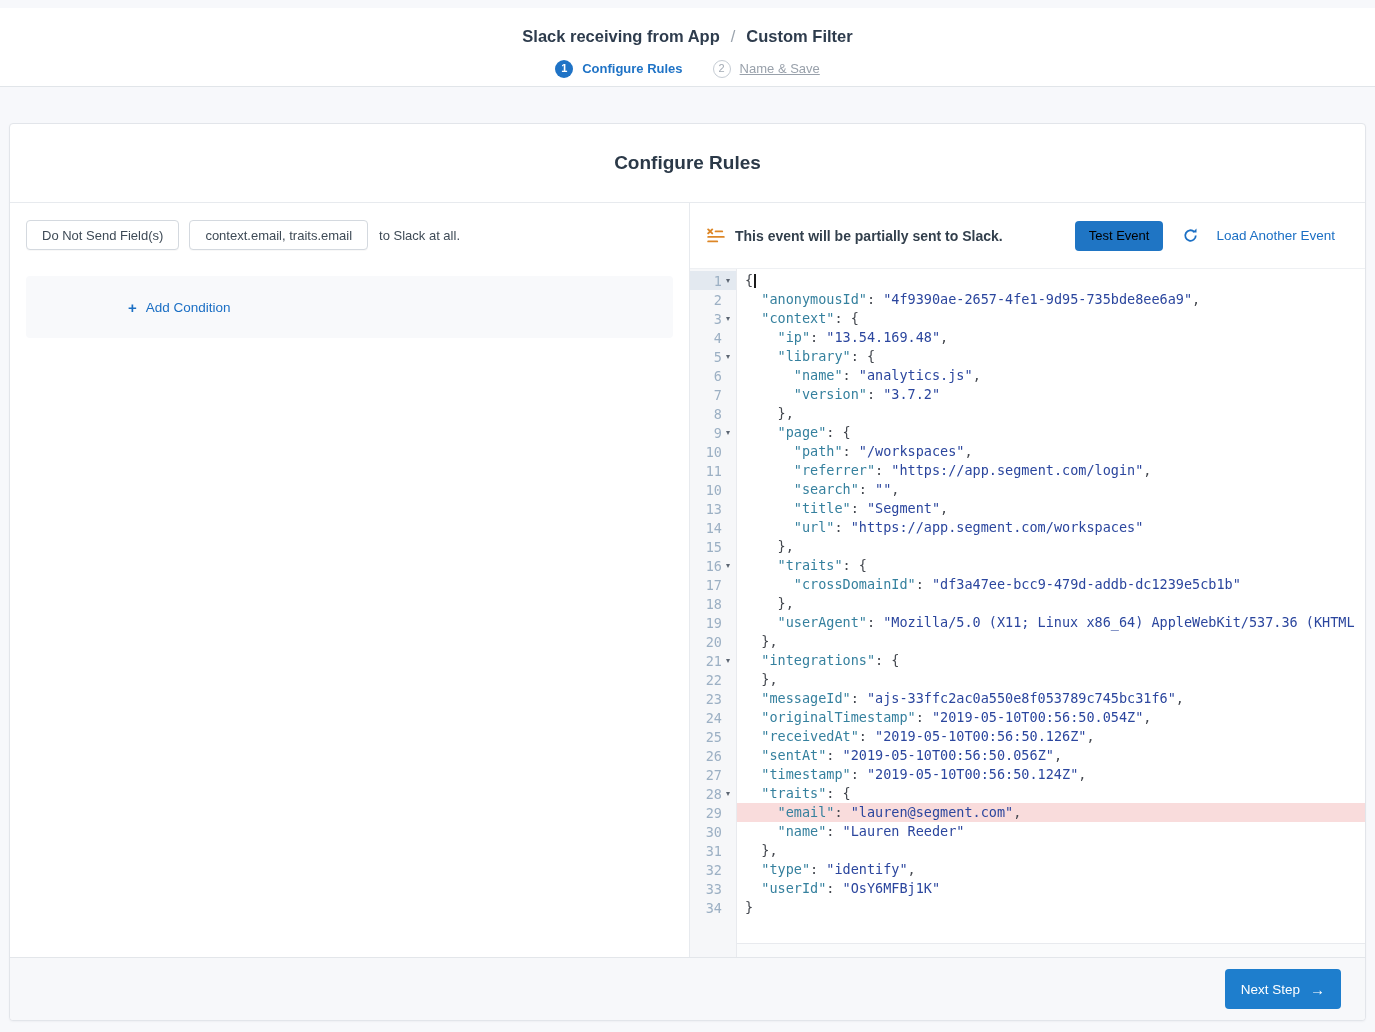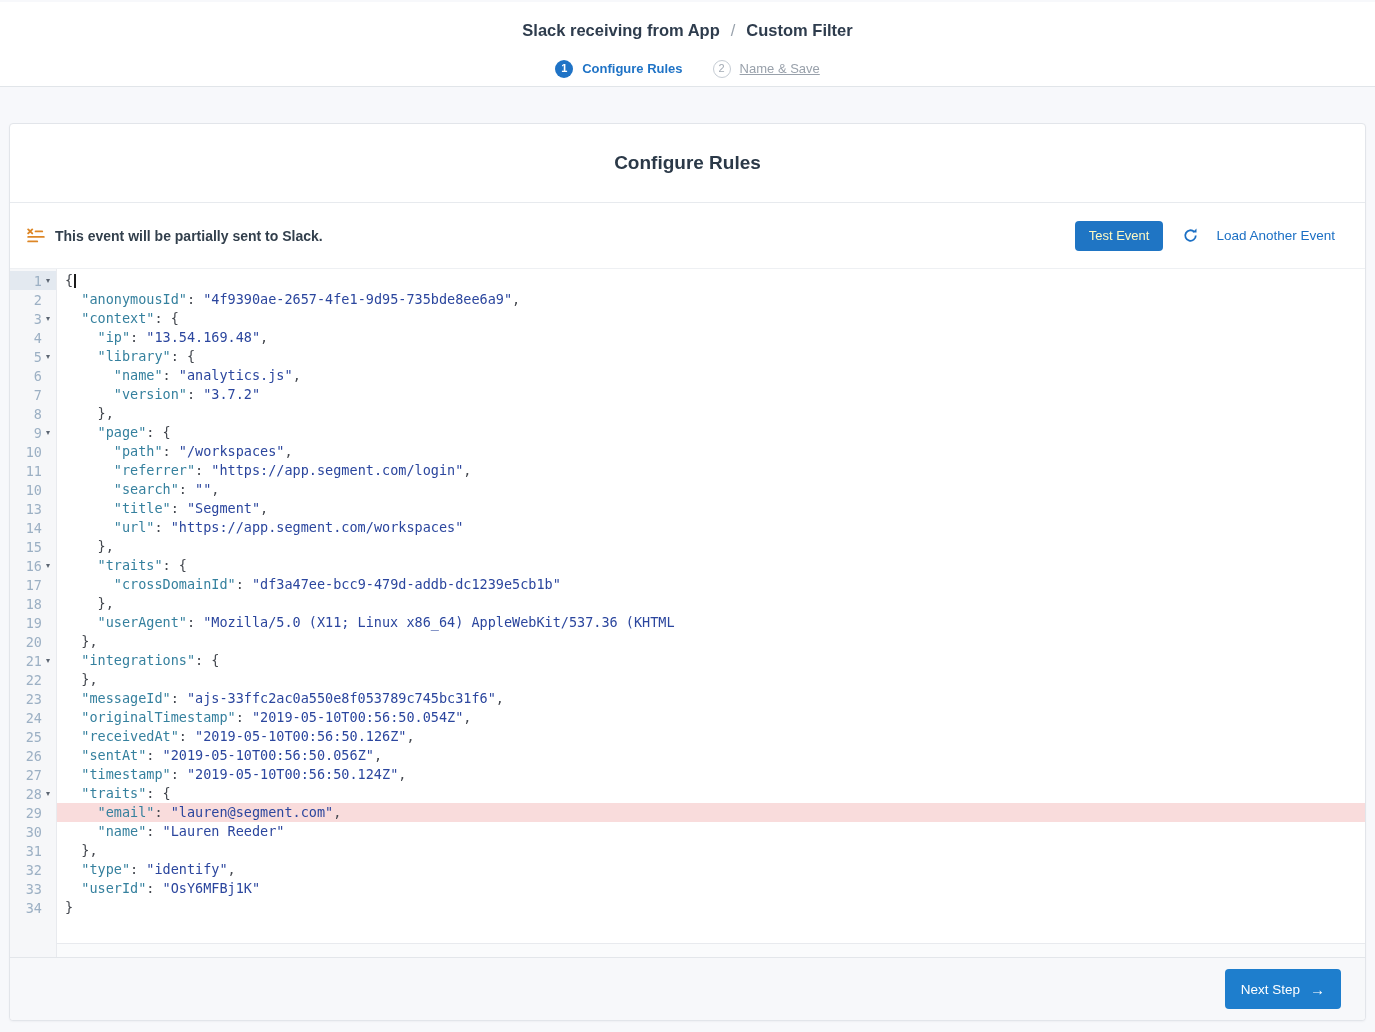--- a/index.html
+++ b/index.html
@@ -6,21 +6,21 @@
   html,body { width:1375px; height:1032px; }
   body {
     background:#f7f8fb;
     font-family:"Liberation Sans", sans-serif;
     color:#2e3c4d;
     position:relative;
     overflow:hidden;
   }
   
   .topbar {
-    position:absolute; top:2px; left:0; width:1375px; height:57px;
+    position:absolute; top:8px; left:0; width:1375px; height:57px;
     background:#fff; border-bottom:1px solid #e4e7eb;
     display:flex; align-items:center; justify-content:center;
   }
   .crumb { font-size:16.5px; font-weight:600; color:#2e3c4d; display:flex; align-items:center; }
   .crumb .sep { color:#9aa3ad; font-weight:400; margin:0 11px; }
   .stepbar {
     position:absolute; top:51px; left:0; width:1375px; height:36px;
     background:#fff; border-bottom:1px solid #e1e5e9;
     display:flex; align-items:center; justify-content:center; gap:30px;
   }
@@ -68,21 +68,21 @@
   .add-link {
     color:#1b6fc4; font-size:13.5px; font-weight:500;
     display:flex; align-items:center; gap:9px; cursor:pointer;
   }
   .plus-glyph { font-weight:700; font-size:15px; line-height:1; }
   
   .right { flex:1 1 auto; min-width:0; display:flex; flex-direction:column; }
   .event-bar { flex:0 0 65px; display:flex; align-items:center; padding:0 30px 0 17px; }
   .event-msg { font-size:14px; font-weight:700; color:#323f4c; margin-left:10px; flex:1 1 auto; }
   .test-btn {
-    height:30px; padding:0 14px; background:#1f75c4; color:#fef9c3; border:none;
+    height:30px; padding:0 14px; background:#1f75c4; color:#000000; border:none;
     border-radius:4px; font-size:13px; font-weight:500; cursor:pointer;
     font-family:"Liberation Sans", sans-serif;
   }
   .load-link {
     display:flex; align-items:flex-end; gap:18px; color:#1b6fc4;
     font-size:13.5px; font-weight:500; margin-left:20px; cursor:pointer; white-space:nowrap;
   }
   
   .editor {
     flex:1 1 auto; min-height:0; display:flex;
@@ -154,20 +154,33 @@
   </div>
 </div>
 
 <div class="card">
   <div class="card-header">
     <div class="card-title">Configure Rules</div>
   </div>
 
   <div class="content">
 
+    <div class="left">
+      <div class="rule-row">
+        <button class="chip-btn">Do Not Send Field(s)</button>
+        <button class="chip-btn">context.email, traits.email</button>
+        <span class="rule-suffix">to Slack at all.</span>
+      </div>
+      <div class="add-box">
+        <span class="add-link">
+          <span class="plus-glyph">+</span>
+          <span>Add Condition</span>
+        </span>
+      </div>
+    </div>
 
     <div class="right">
       <div class="event-bar">
         <span style="display:flex;">
           <svg width="18" height="15" viewBox="0 0 18 15">
             <g stroke="#dd8626" stroke-width="1.9" stroke-linecap="round">
               <line x1="1.2" y1="1.4" x2="5.2" y2="5.4"></line>
               <line x1="5.2" y1="1.4" x2="1.2" y2="5.4"></line>
               <line x1="8.6" y1="3.4" x2="15.2" y2="3.4"></line>
               <line x1="1.2" y1="8.9" x2="16.8" y2="8.9"></line>

